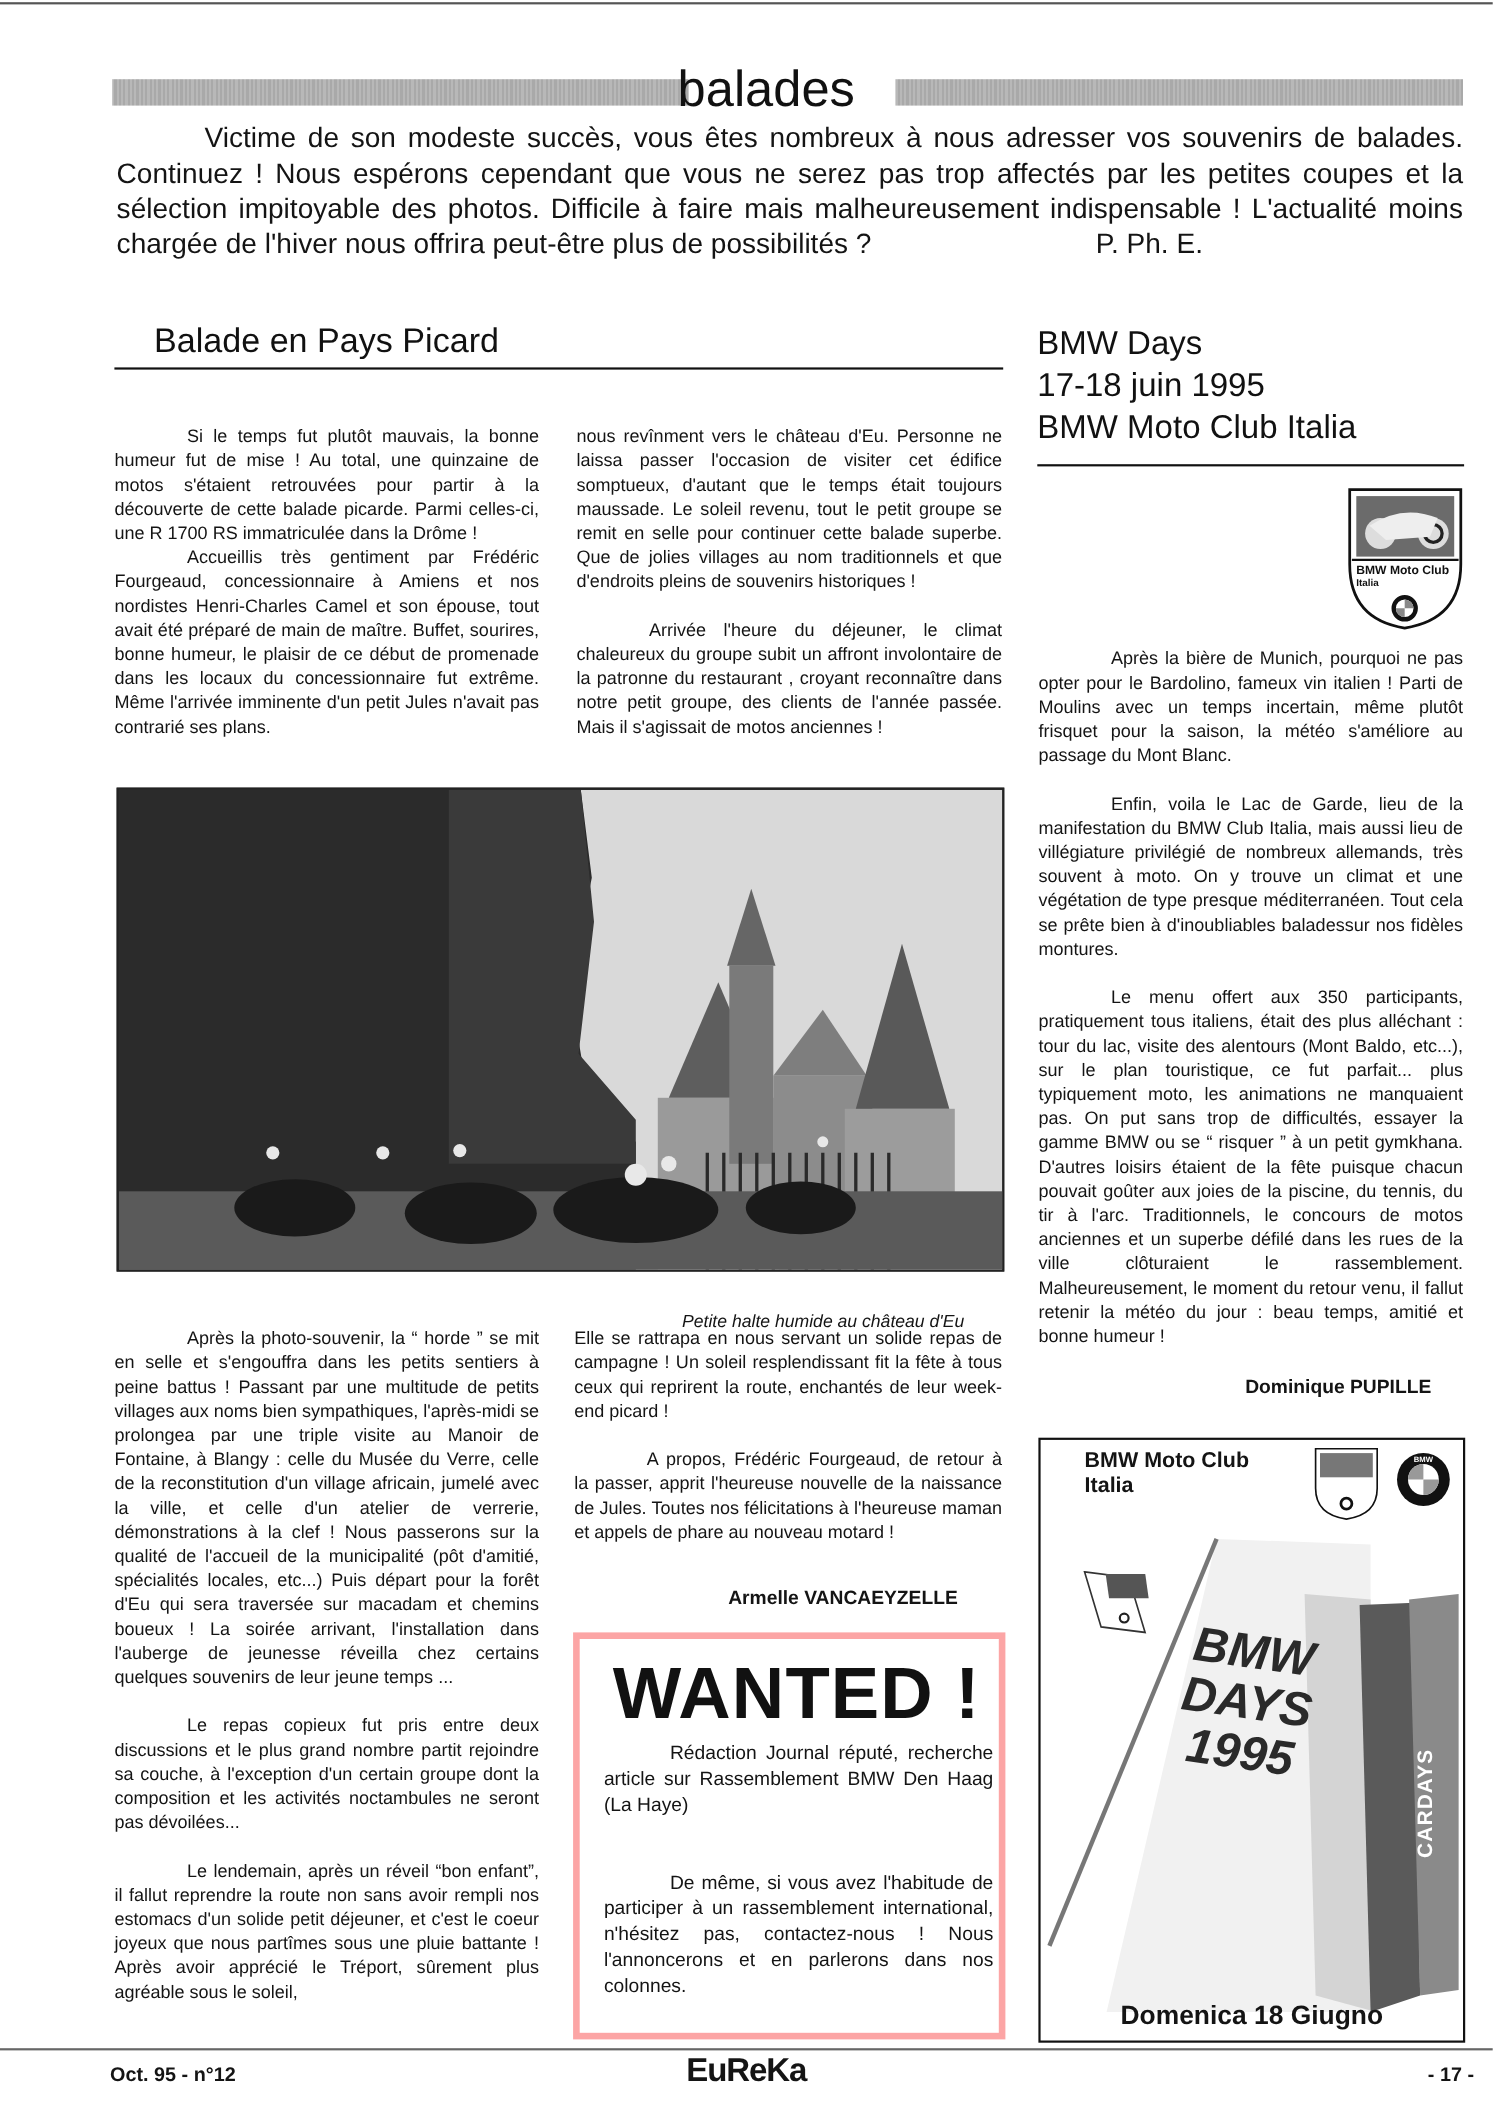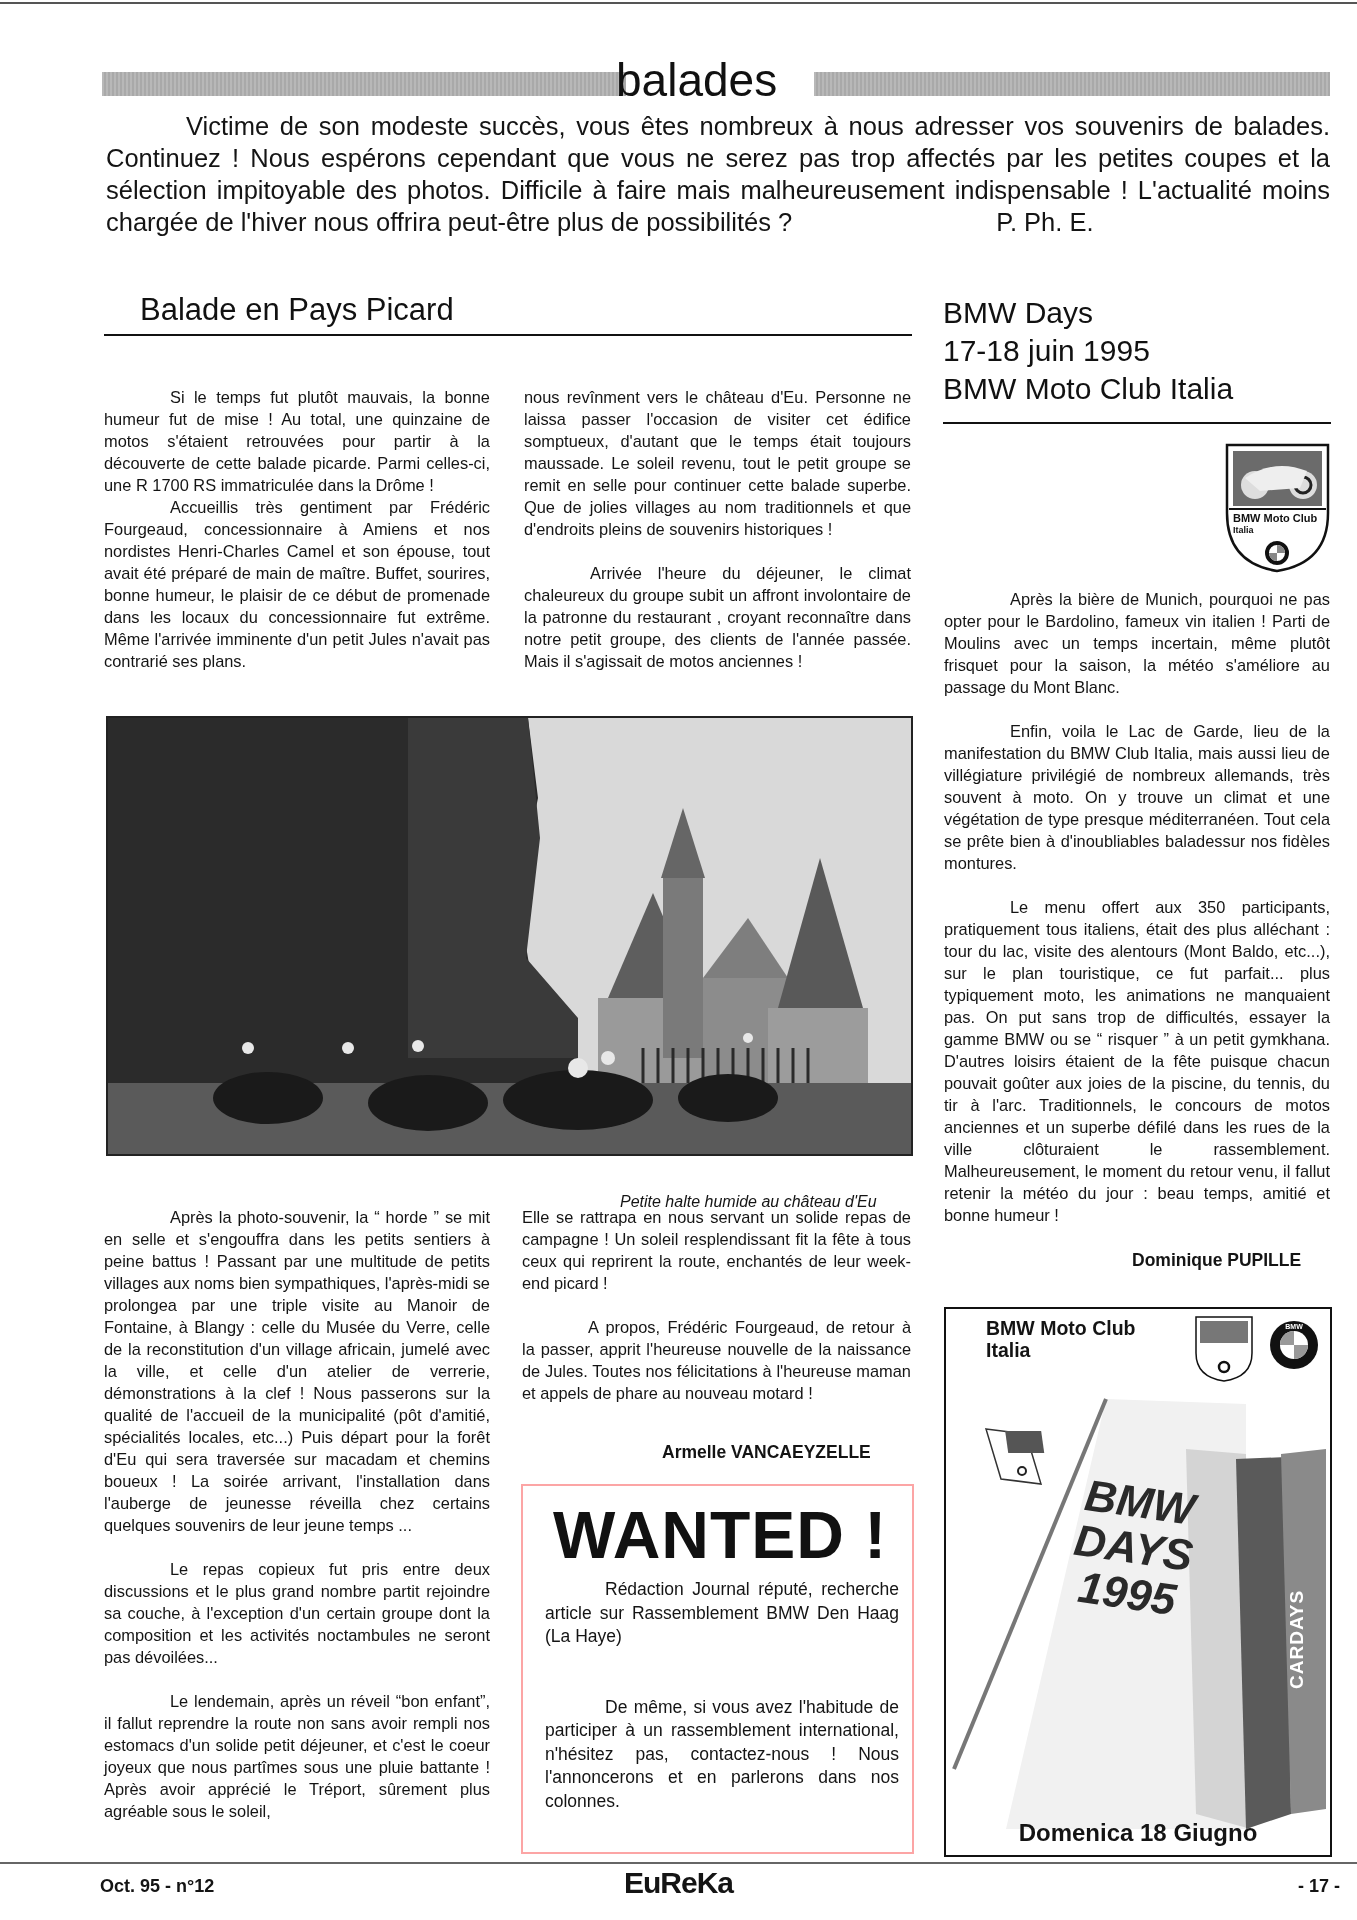--- a/index.html
+++ b/index.html
@@ -17,21 +17,21 @@
   .rule { position:absolute; height:2px; background:#111; }
   .col { position:absolute; font-size:16.4px; line-height:22px; text-align:justify; }
   .col p { margin:0; }
   .col p.ind { text-indent:66px; }
   .col p.gap { margin-top:22px; }
   .author { position:absolute; font-size:17.5px; line-height:22px; }
   .photo { position:absolute; left:106px; top:716px; width:807px; height:440px; border:2px solid #222; box-sizing:border-box; overflow:hidden; background:#3a3a3a; }
   .caption { position:absolute; left:620px; top:1172px; font-size:16px; font-style:italic;margin-top:21px; }
   .bmw-title { position:absolute; left:943px; top:294px; font-size:30px; line-height:38px; color:#111; }
   .badge { position:absolute; left:1225px; top:443px; width:105px; height:130px; }
-  .wanted { position:absolute; left:521px; top:1484px; width:393px; height:370px; border:2px solid #fca5a5; box-sizing:border-box; }
+  .wanted { position:absolute; left:521px; top:1484px; width:393px; height:370px; border:6px solid #fca5a5; box-sizing:border-box; }
   .wanted .head { position:absolute; left:30px; top:12px; font-size:66px; font-weight:bold; letter-spacing:1px; color:#111; line-height:74px; }
   .wanted .body { position:absolute; left:22px; top:92px; width:354px; font-size:17.5px; line-height:23.5px; text-align:justify; }
   .wanted .body p { margin:0; text-indent:60px; }
   .wanted .body p + p { margin-top:47px; }
   .ad { position:absolute; left:944px; top:1307px; width:388px; height:550px; border:2px solid #111; box-sizing:border-box; overflow:hidden; background:#fff; }
   .ad .club { position:absolute; left:40px; top:8px; font-size:19.5px; font-weight:bold; line-height:22px; }
   .ad .foot { position:absolute; left:0; width:100%; top:510px; text-align:center; font-size:24px; font-weight:bold; }
   .ad .cardays { position:absolute; left:340px; top:380px; transform:rotate(-90deg); transform-origin:left top; color:#fff; font-weight:bold; font-size:19px; letter-spacing:1px; }
   .ad .big { position:absolute; left:128px; top:170px; transform:rotate(8deg); font-weight:bold; font-style:italic; font-size:44px; line-height:46px; color:#2a2a2a; text-align:center; }
   .footer-rule { position:absolute; left:0; top:1862px; width:1357px; height:2px; background:#666; }

